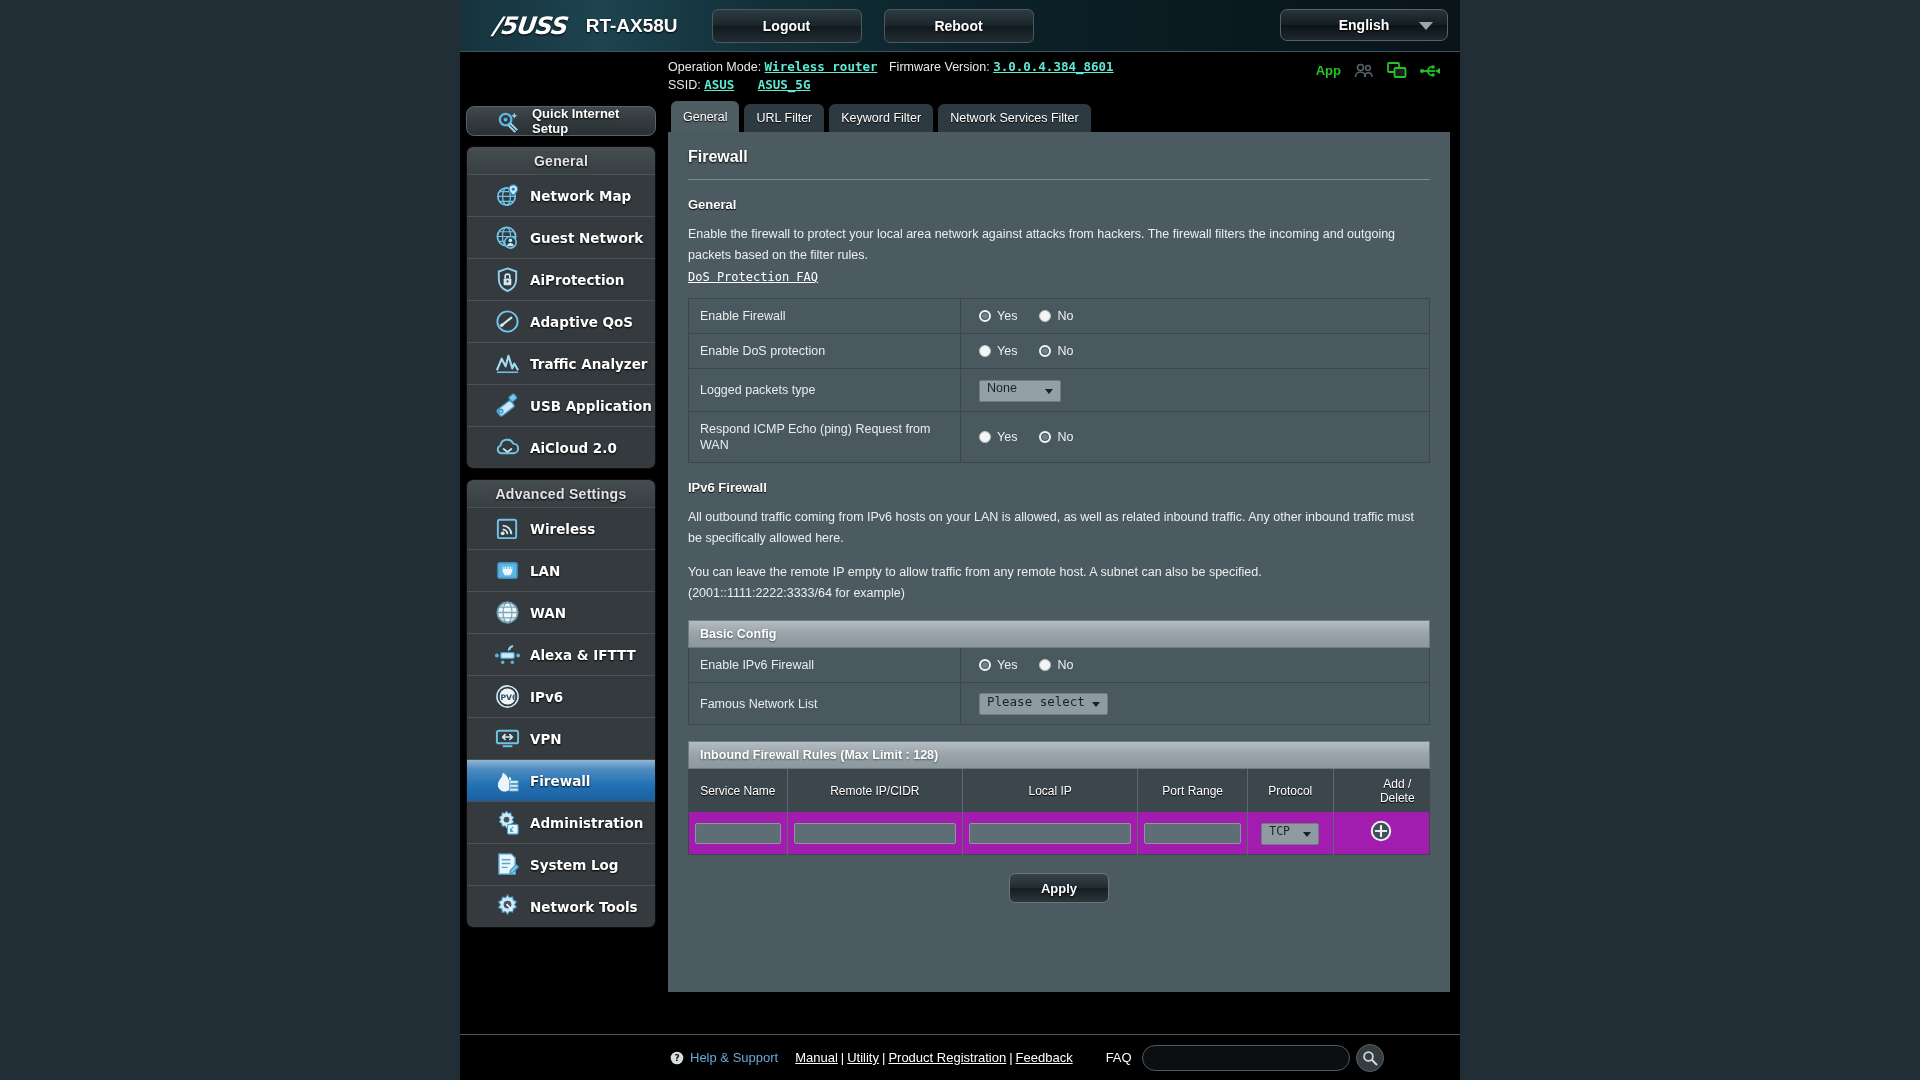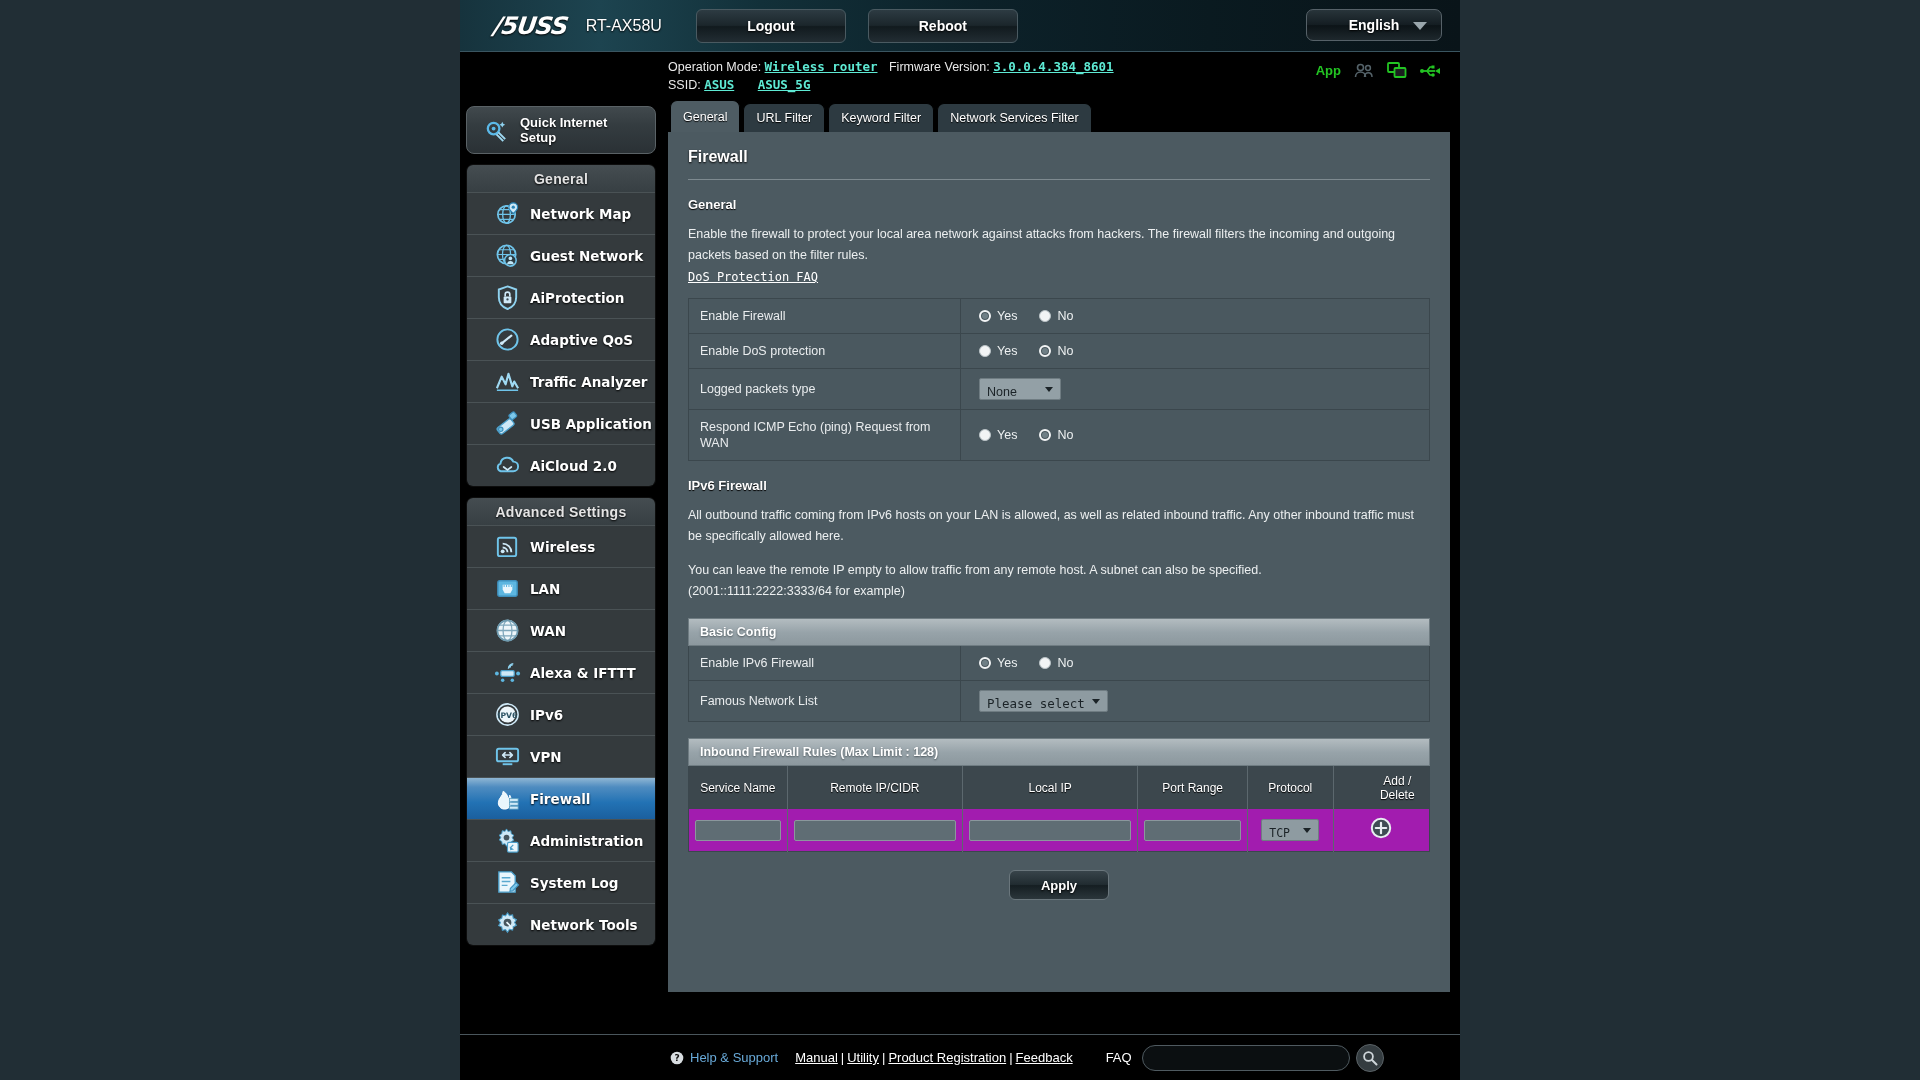--- a/index.html
+++ b/index.html
@@ -20,35 +20,35 @@
     display: flex; align-items: center; position: relative;
     border-bottom: 1px solid #3a5560;
   }
   .asus-logo {
     margin-left: 34px; font-family: "DejaVu Sans", sans-serif;
     font-size: 24px; font-weight: bold; font-style: italic;
     color: #fff; letter-spacing: -1px; transform: skewX(-8deg);
     text-shadow: 0 1px 2px #000;
   }
   .model-name {
-    margin-left: 18px; color: #fff; font-size: 16px; font-weight: normal;
+    margin-left: 18px; color: #fff; font-size: 19px; font-weight: bold;
     text-shadow: 0 1px 2px #000;
   }
   .top-btn {
     margin-left: 34px; width: 150px; height: 34px;
     background: linear-gradient(180deg,#2d3b42 0%,#1b262b 48%,#111a1e 52%,#222d33 100%);
     border: 1px solid #4a5a61; border-radius: 6px;
     color: #fff; font-size: 14px; font-weight: bold;
     display: flex; align-items: center; justify-content: center;
     cursor: pointer; text-shadow: 0 1px 2px #000;
   }
   .top-btn.second { margin-left: 22px; }
   .lang-select {
-    position: absolute; right: 18px; top: 9px;
-    width: 136px; height: 32px;
+    position: absolute; right: 12px; top: 9px;
+    width: 168px; height: 32px;
     background: linear-gradient(180deg,#28343a 0%,#141d22 50%,#0c1317 52%,#1e282d 100%);
     border: 1px solid #566168; border-radius: 7px;
     display: flex; align-items: center; justify-content: center;
     color: #fff; font-size: 14px; font-weight: bold; cursor: pointer;
     text-shadow: 0 1px 2px #000; position: absolute;
   }
   .lang-caret {
     position: absolute; right: 14px; top: 12px;
     width: 0; height: 0; border-left: 7px solid transparent;
     border-right: 7px solid transparent; border-top: 8px solid #9aa6ac;
@@ -70,24 +70,24 @@
     display: flex; align-items: center; gap: 13px;
   }
   .stat-app { color: #23c423; font-size: 13px; font-weight: bold; cursor: pointer; }
 
   
   .body-row { display: flex; align-items: flex-start; }
 
   
   .sidebar { width: 208px; flex: none; padding: 0 12px 0 6px; }
   .qis {
-    margin: 6px 0 0 0; height: 48px; border-radius: 8px;
+    margin: 6px 0 0 0; height: 30px; border-radius: 8px;
     background: linear-gradient(180deg,#41494d 0%,#343c40 40%,#2a3135 100%);
     border: 1px solid #5a6266; display: flex; align-items: center;
-    padding-left: 16px; cursor: pointer;
+    padding-left: 28px; cursor: pointer;
   }
   .qis-text { color: #fff; font-size: 13px; font-weight: bold; line-height: 15px; margin-left: 10px; text-shadow: 0 1px 2px #000; }
   .nav-group { margin-top: 10px; border-radius: 7px; overflow: hidden; border: 1px solid #0d0d0d; }
   .nav-head {
     height: 27px; background: linear-gradient(180deg,#454d51 0%,#373f43 100%);
     color: #e4e4e4; font-size: 14px; font-weight: bold;
     display: flex; align-items: center; justify-content: center;
     text-shadow: 0 1px 2px #000; letter-spacing: .3px;
   }
   .nav-item {
@@ -138,21 +138,21 @@
   .td-ctrl { background: #4a585f; padding-left: 18px !important; }
   .radio-wrap { display: flex; align-items: center; gap: 6px; }
   .radio-wrap .gap { width: 10px; }
   .rb { width: 12px; height: 12px; border-radius: 50%; flex: none; display: inline-block; }
   .rb-on { background: #6f7f86; border: 2px solid #f2f4f5; box-shadow: inset 0 0 0 1px #48555b; }
   .rb-off { background: #f2f4f5; border: 1px solid #b9c2c6; }
   .rb-lbl { color: #edf0f1; font-size: 12.5px; }
   .sel {
     height: 22px; background: #93a0a6; border: 1px solid #6f7c82;
     color: #1b2327; font-size: 12.5px; padding: 0 22px 0 7px;
-    display: inline-flex; align-items: flex-end; position: relative;
+    display: inline-flex; align-items: flex-start; position: relative;
     cursor: pointer; border-radius: 2px;
   }
   .sel::after {
     content: ""; position: absolute; right: 7px; top: 8px;
     width: 0; height: 0; border-left: 4px solid transparent;
     border-right: 4px solid transparent; border-top: 5px solid #1b2327;
   }
   .sel.mono { font-family: "DejaVu Sans Mono", monospace; background: #8e9ba1; }
 
   

